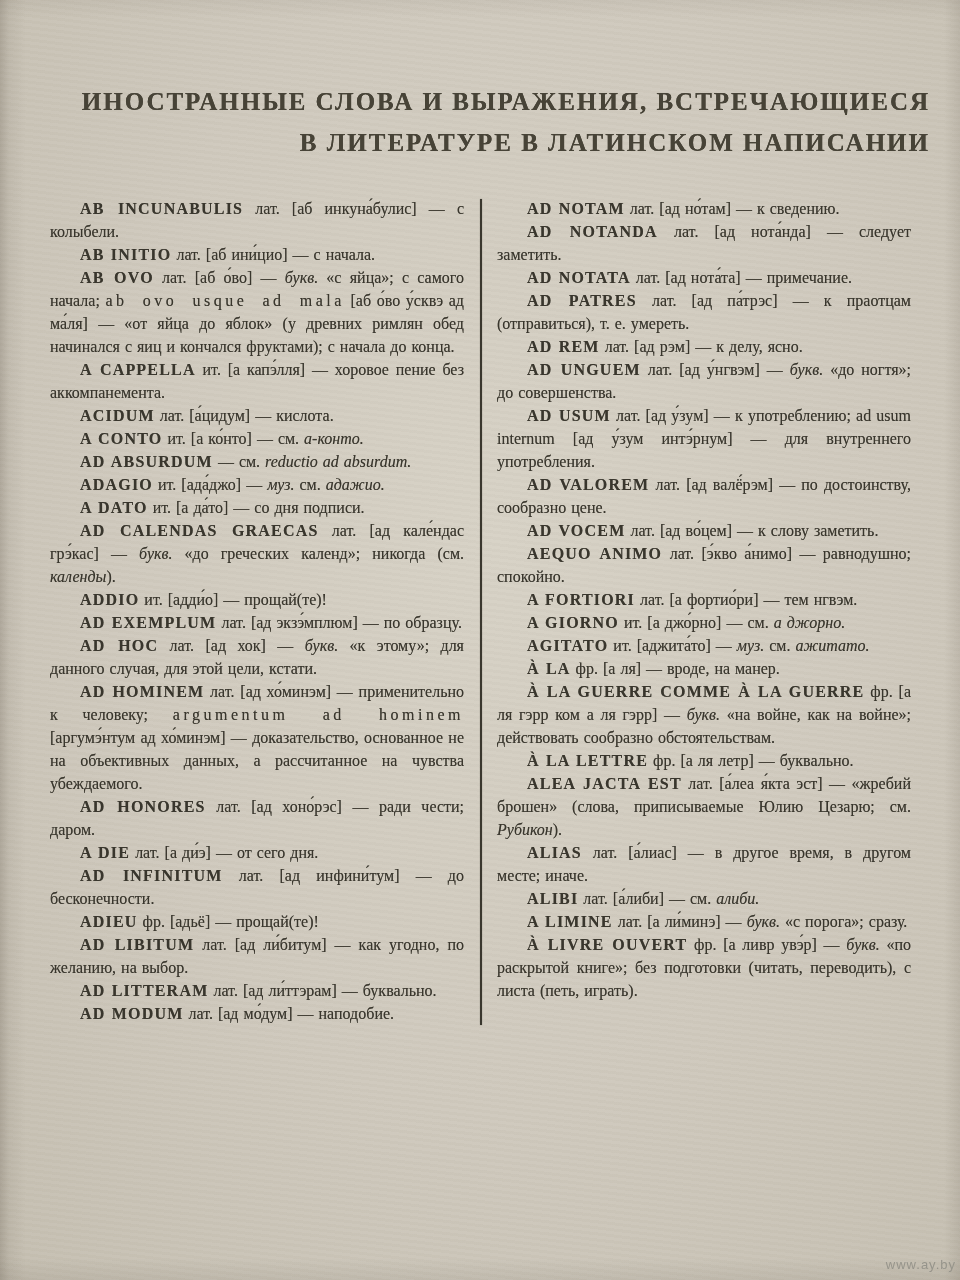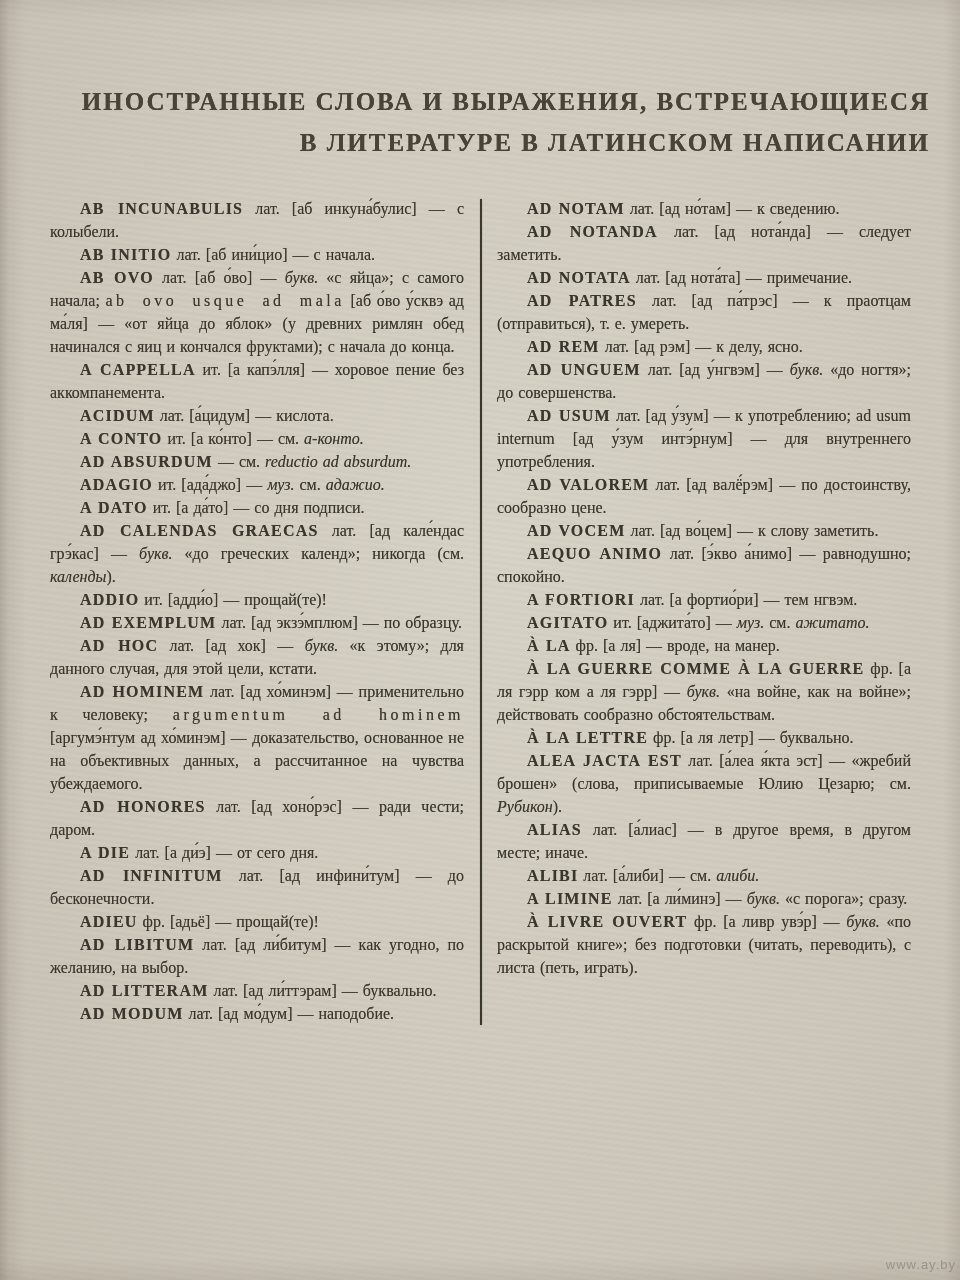--- a/index.html
+++ b/index.html
@@ -91,20 +91,21 @@
         <p class="entry"><span class="s-b">AD NOTANDA</span><span class="s-n"> лат. [ад нота́нда] — следует заметить.</span></p>
         <p class="entry"><span class="s-b">AD NOTATA</span><span class="s-n"> лат. [ад нота́та] — примечание.</span></p>
         <p class="entry"><span class="s-b">AD PATRES</span><span class="s-n"> лат. [ад па́трэс] — к праотцам (отправиться), т. е. умереть.</span></p>
         <p class="entry"><span class="s-b">AD REM</span><span class="s-n"> лат. [ад рэм] — к делу, ясно.</span></p>
         <p class="entry"><span class="s-b">AD UNGUEM</span><span class="s-n"> лат. [ад у́нгвэм] — </span><span class="s-i">букв.</span><span class="s-n"> «до ногтя»; до совершенства.</span></p>
         <p class="entry"><span class="s-b">AD USUM</span><span class="s-n"> лат. [ад у́зум] — к употреблению; ad usum internum [ад у́зум интэ́рнум] — для внутреннего употребления.</span></p>
         <p class="entry"><span class="s-b">AD VALOREM</span><span class="s-n"> лат. [ад валё́рэм] — по достоинству, сообразно цене.</span></p>
         <p class="entry"><span class="s-b">AD VOCEM</span><span class="s-n"> лат. [ад во́цем] — к слову заметить.</span></p>
         <p class="entry"><span class="s-b">AEQUO ANIMO</span><span class="s-n"> лат. [э́кво а́нимо] — равнодушно; спокойно.</span></p>
         <p class="entry"><span class="s-b">A FORTIORI</span><span class="s-n"> лат. [а фортио́ри] — тем нгвэм.</span></p>
+        <p class="entry"><span class="s-b">A GIORNO</span><span class="s-n"> ит. [а джо́рно] — см. </span><span class="s-i">а джорно.</span></p>
         <p class="entry"><span class="s-b">AGITATO</span><span class="s-n"> ит. [аджита́то] — </span><span class="s-i">муз.</span><span class="s-n"> см. </span><span class="s-i">ажитато.</span></p>
         <p class="entry"><span class="s-b">À LA</span><span class="s-n"> фр. [а ля] — вроде, на манер.</span></p>
         <p class="entry"><span class="s-b">À LA GUERRE COMME À LA GUERRE</span><span class="s-n"> фр. [а ля гэрр ком а ля гэрр] — </span><span class="s-i">букв.</span><span class="s-n"> «на войне, как на войне»; действовать сообразно обстоятельствам.</span></p>
         <p class="entry"><span class="s-b">À LA LETTRE</span><span class="s-n"> фр. [а ля летр] — буквально.</span></p>
         <p class="entry"><span class="s-b">ALEA JACTA EST</span><span class="s-n"> лат. [а́леа я́кта эст] — «жребий брошен» (слова, приписываемые Юлию Цезарю; см. </span><span class="s-i">Рубикон</span><span class="s-n">).</span></p>
         <p class="entry"><span class="s-b">ALIAS</span><span class="s-n"> лат. [а́лиас] — в другое время, в другом месте; иначе.</span></p>
         <p class="entry"><span class="s-b">ALIBI</span><span class="s-n"> лат. [а́либи] — см. </span><span class="s-i">алиби.</span></p>
         <p class="entry"><span class="s-b">A LIMINE</span><span class="s-n"> лат. [а ли́минэ] — </span><span class="s-i">букв.</span><span class="s-n"> «с порога»; сразу.</span></p>
         <p class="entry"><span class="s-b">À LIVRE OUVERT</span><span class="s-n"> фр. [а ливр увэ́р] — </span><span class="s-i">букв.</span><span class="s-n"> «по раскрытой книге»; без подготовки (читать, переводить), с листа (петь, играть).</span></p>
       </div>

